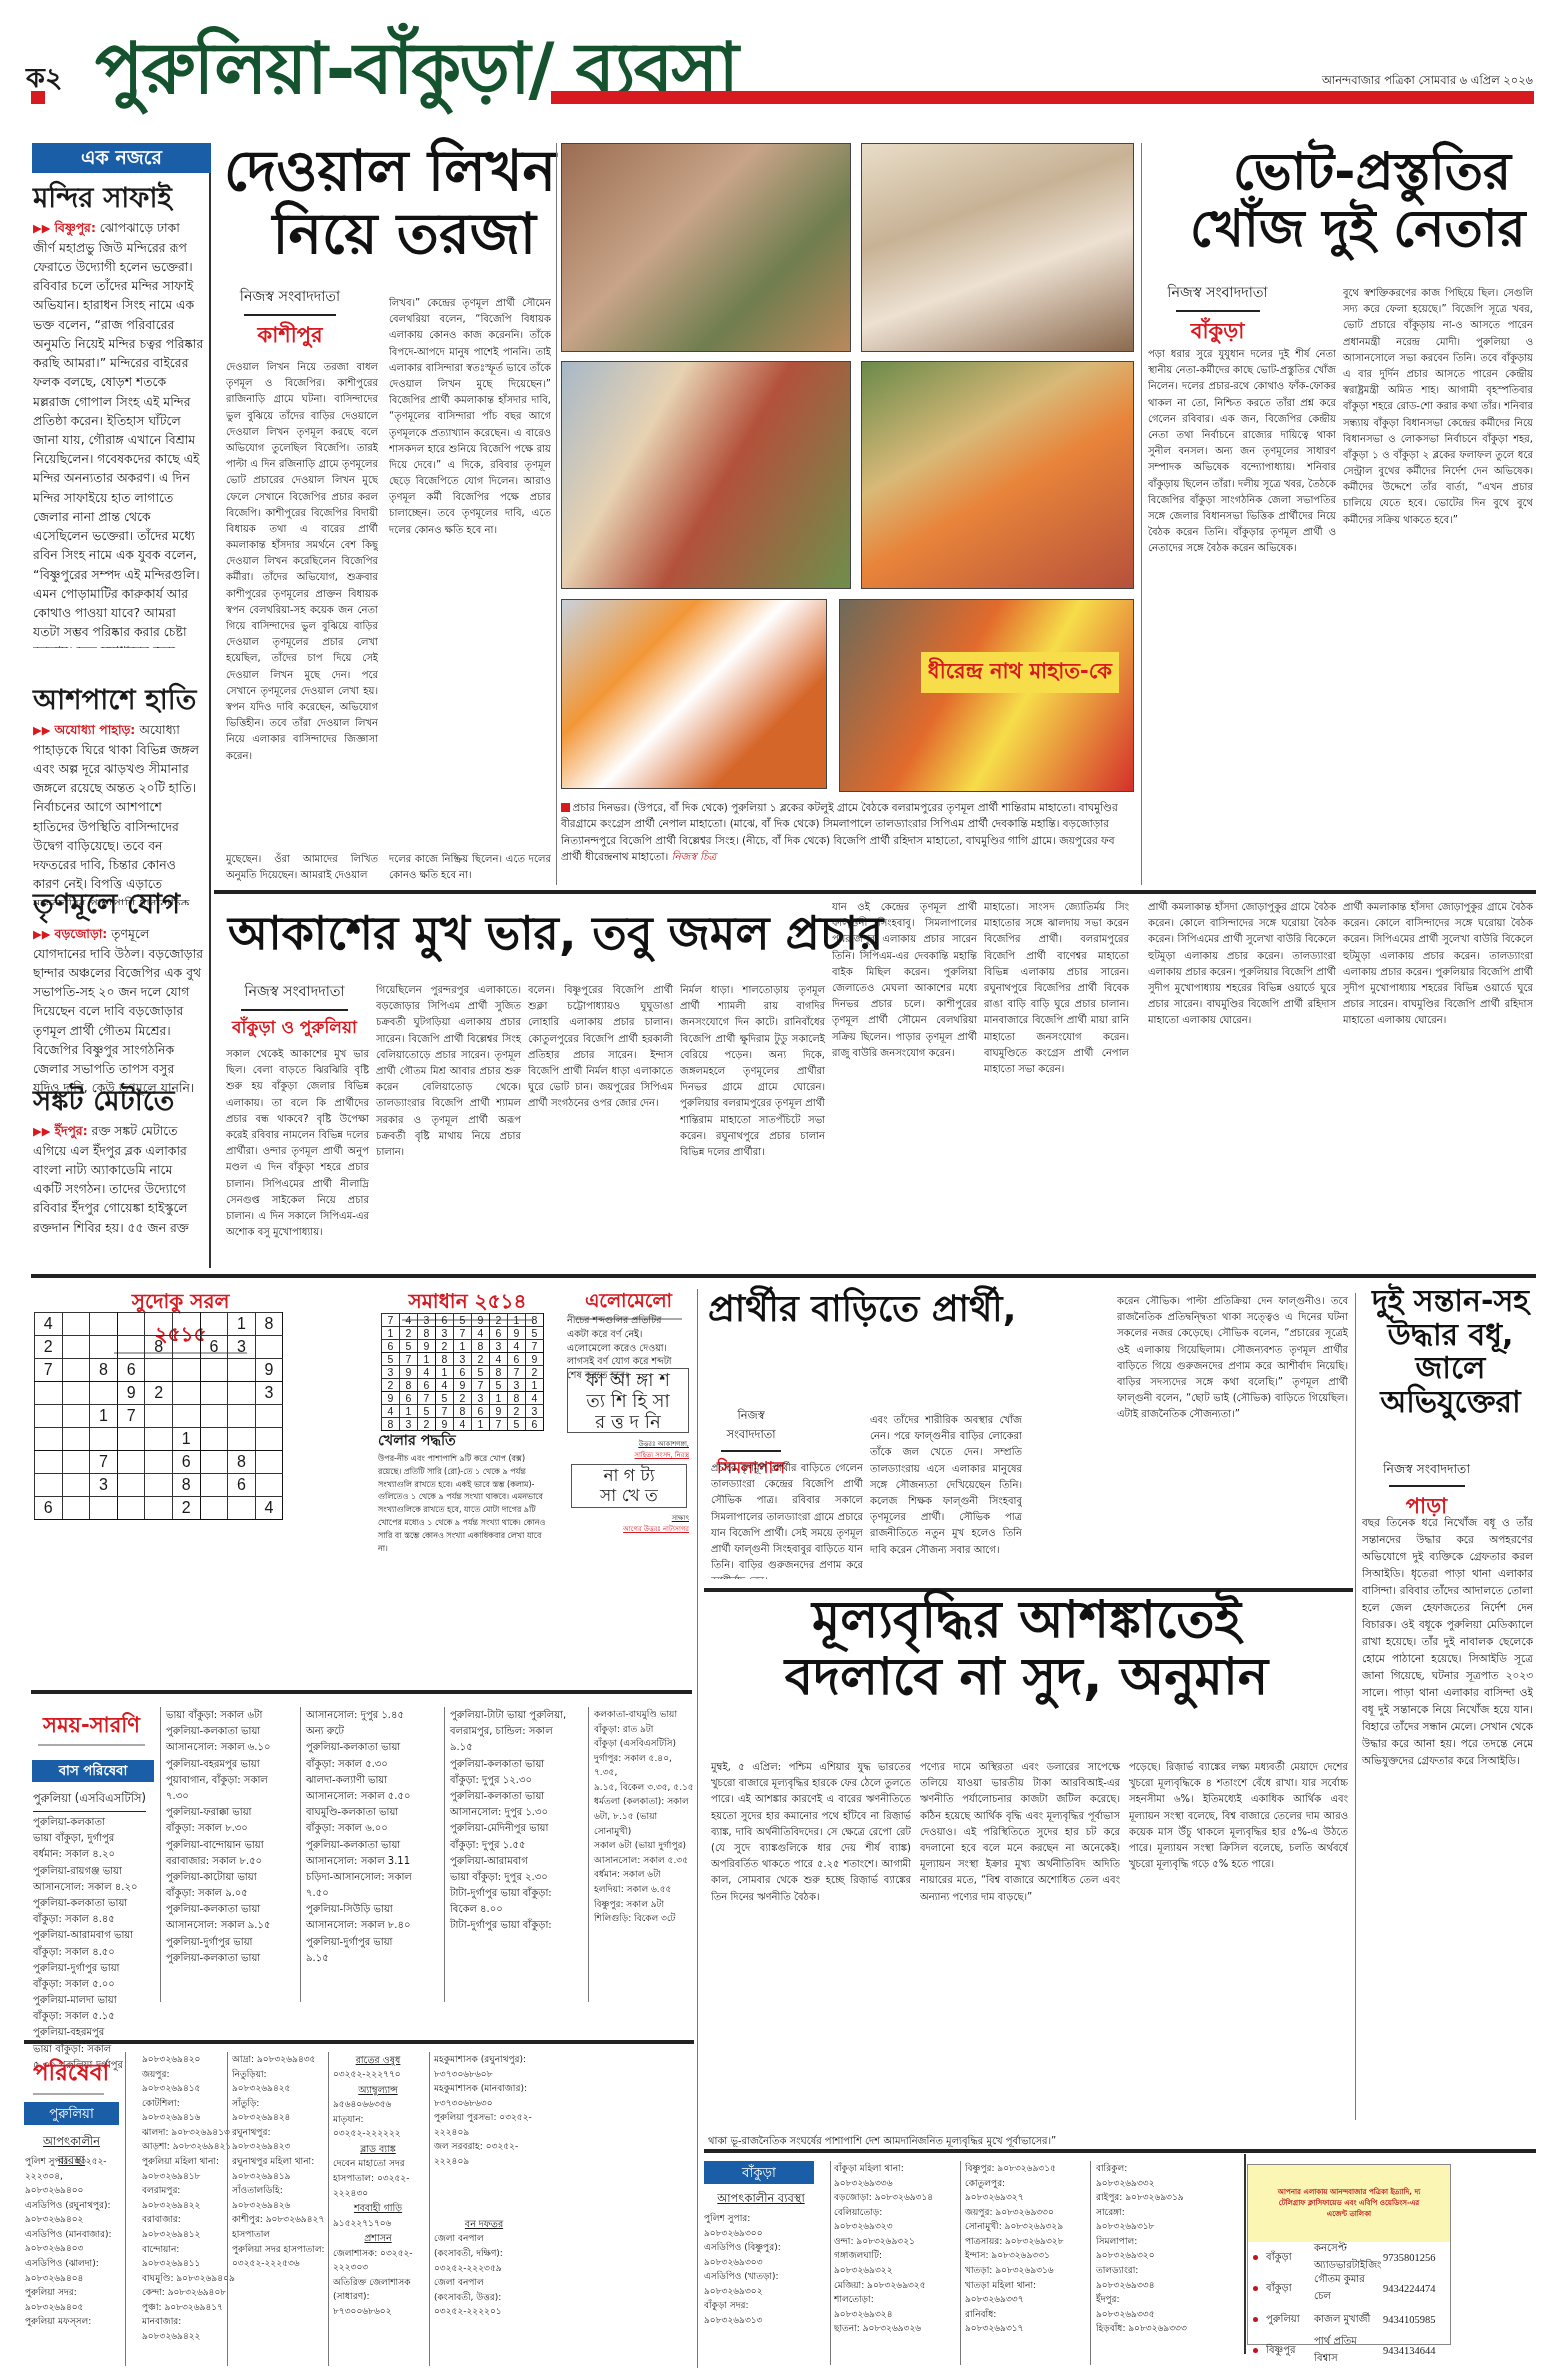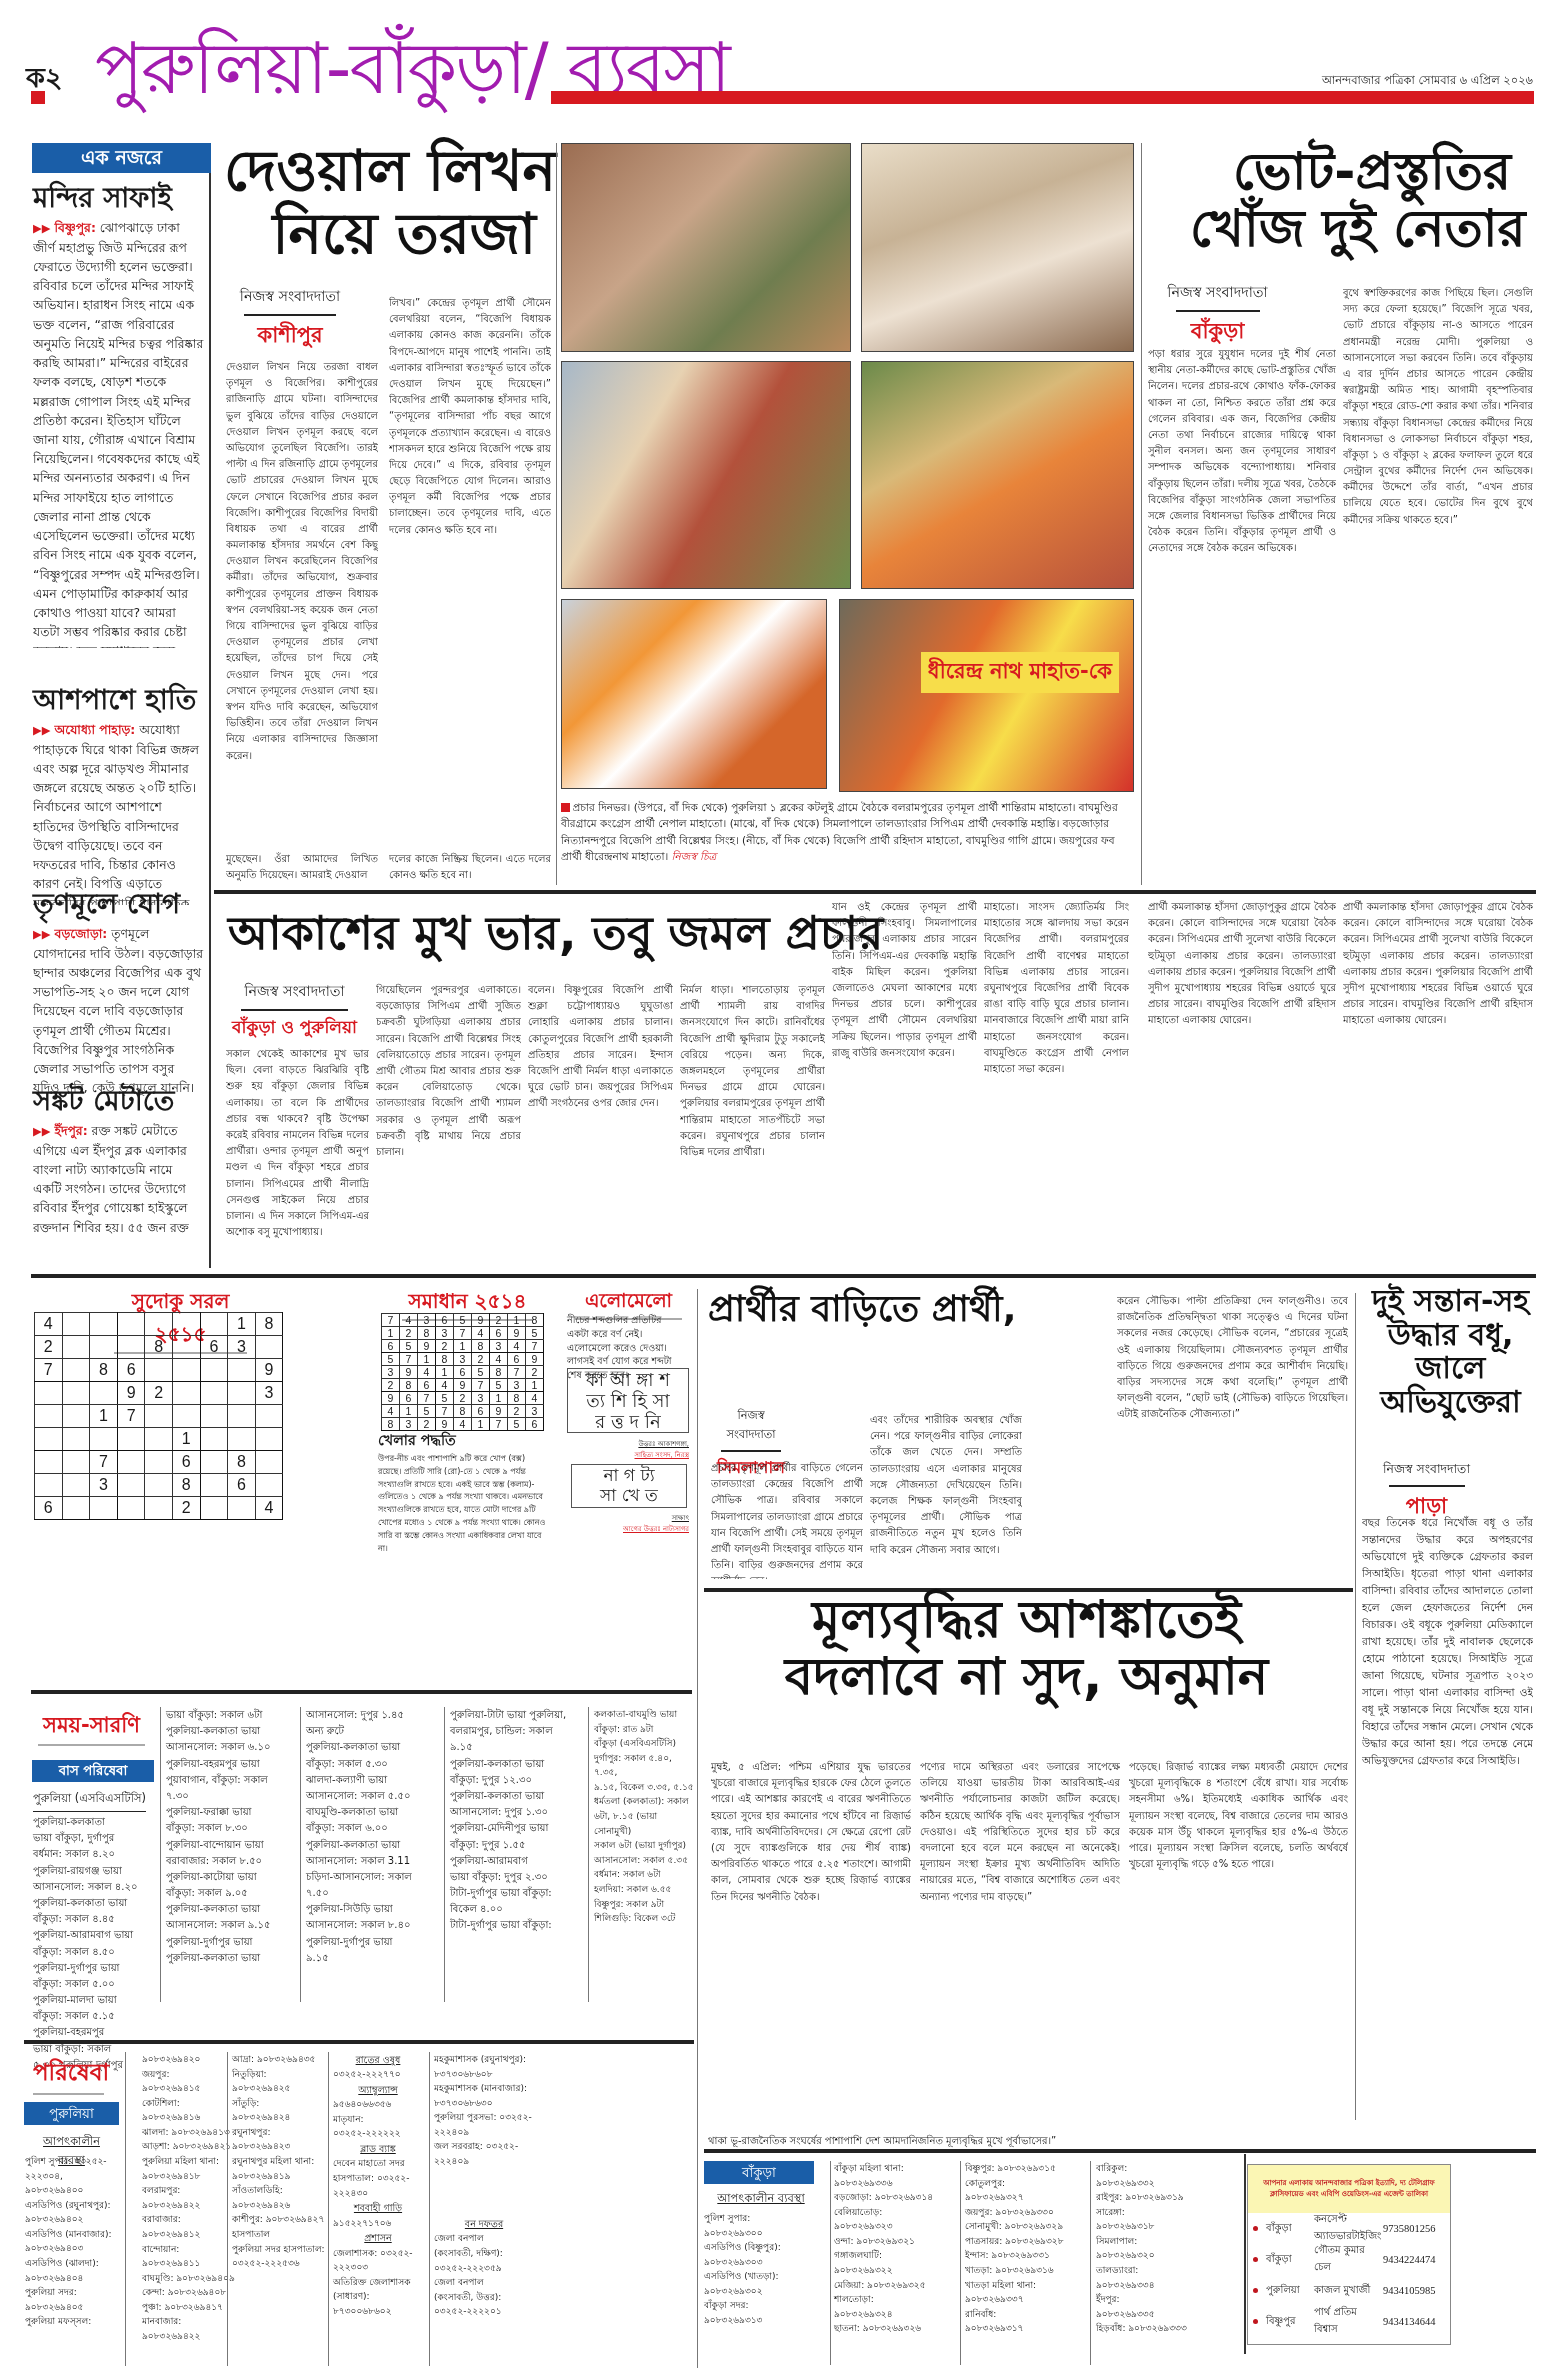--- a/index.html
+++ b/index.html
@@ -2,21 +2,21 @@
 <html style="font-size:7.6px"><head>
 <meta charset="utf-8">
 <style>
   * { box-sizing: border-box; margin: 0; padding: 0; }
   html, body { width: 1545px; height: 2389px; background: #fff; overflow: hidden; }
   body { position: relative; font-family: "DejaVu Serif", serif; color: #1a1a1a; }
   .abs { position: absolute; }
   
   .page-no { left: 26px; top: 57px; font-size: 27px; font-weight: bold; font-family: "DejaVu Sans", sans-serif; }
   .red-bar { background: #d71920; height: 13.3px; }
-  .section-title { left: 95px; top: 33px; font-size: 71px; font-weight: normal; color: #a21caf; font-family: "DejaVu Sans", sans-serif; letter-spacing: -1.9px; line-height: 1; text-align: right; }
+  .section-title { left: 95px; top: 33px; font-size: 71px; font-weight: bold; color: #14532d; font-family: "DejaVu Sans", sans-serif; letter-spacing: -1.9px; line-height: 1; text-align: right; }
   .dateline { right: 12px; top: 72px; font-size: 11.4px; font-family: "DejaVu Sans", sans-serif; }
   .rule { background: #222; height: 3.8px; }
   .vrule { background: #333; width: 1.9px; }
   .thinv { background: #777; width: 1px; }
   
   .blue-box { background: #1a5ea8; color: #fff; text-align: center; font-family: "DejaVu Sans", sans-serif; font-weight: bold; }
   .brief-head { font-size: 27.6px; font-weight: bold; font-family: "DejaVu Sans", sans-serif; line-height: 1.1; }
   .brief-body { font-size: 12.4px; line-height: 1.55; font-family: "DejaVu Sans", sans-serif; }
   .brief-body .loc { color: #d71920; font-weight: bold; }
   .brief-body .arrow { color: #d71920; font-size: 11.4px; }
@@ -676,21 +676,21 @@
     <div>৯০৮৩২৬৯৩২০</div>
     <div>তালড্যাংরা:</div>
     <div>৯০৮৩২৬৯৩৩৪</div>
     <div>ইঁদপুর:</div>
     <div>৯০৮৩২৬৯৩৩৫</div>
     <div>হিড়বাঁধ: ৯০৮৩২৬৯৩৩৩</div>
   </div>
 
 <div class="abs vrule" style="left:1244px;top:2154px;height:200px;"></div>
 <div class="abs agent-box" style="left:1247px;top:2164px;width:204px;height:181px;">
-  <div class="agent-head" style="font-size:7.1px;line-height:1.55;padding:13px;">আপনার এলাকায় আনন্দবাজার পত্রিকা ইত্যাদি, দ্য টেলিগ্রাফ ক্লাসিফায়েড এবং এবিপি ওয়েডিংস-এর এজেন্ট তালিকা</div>
+  <div class="agent-head" style="font-size:7.1px;line-height:1.55;padding:22px;">আপনার এলাকায় আনন্দবাজার পত্রিকা ইত্যাদি, দ্য টেলিগ্রাফ ক্লাসিফায়েড এবং এবিপি ওয়েডিংস-এর এজেন্ট তালিকা</div>
   <div id="agent-rows">
       <div class="agent-row">
         <span class="dot"></span>
         <span class="area">বাঁকুড়া</span>
         <span class="name">কনসেপ্ট অ্যাডভারটাইজিং</span>
         <span class="phone">9735801256</span>
       </div>
       <div class="agent-row">
         <span class="dot"></span>
         <span class="area">বাঁকুড়া</span>

